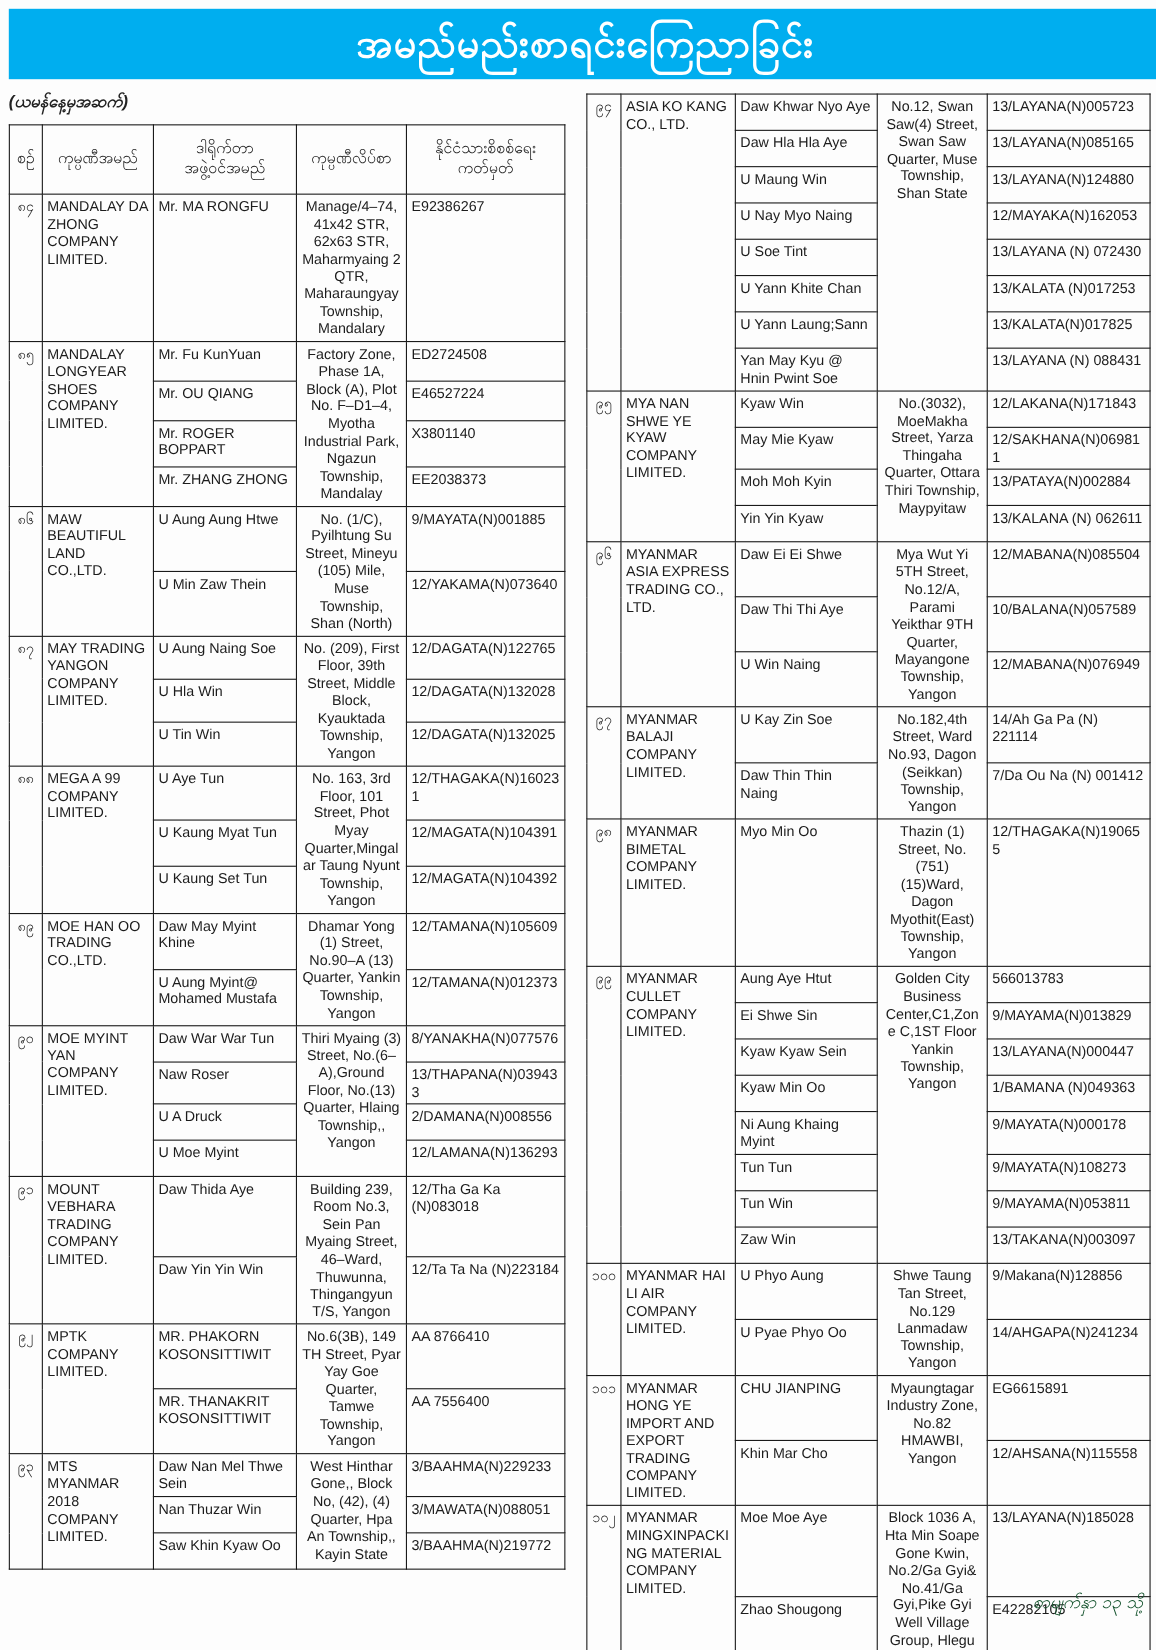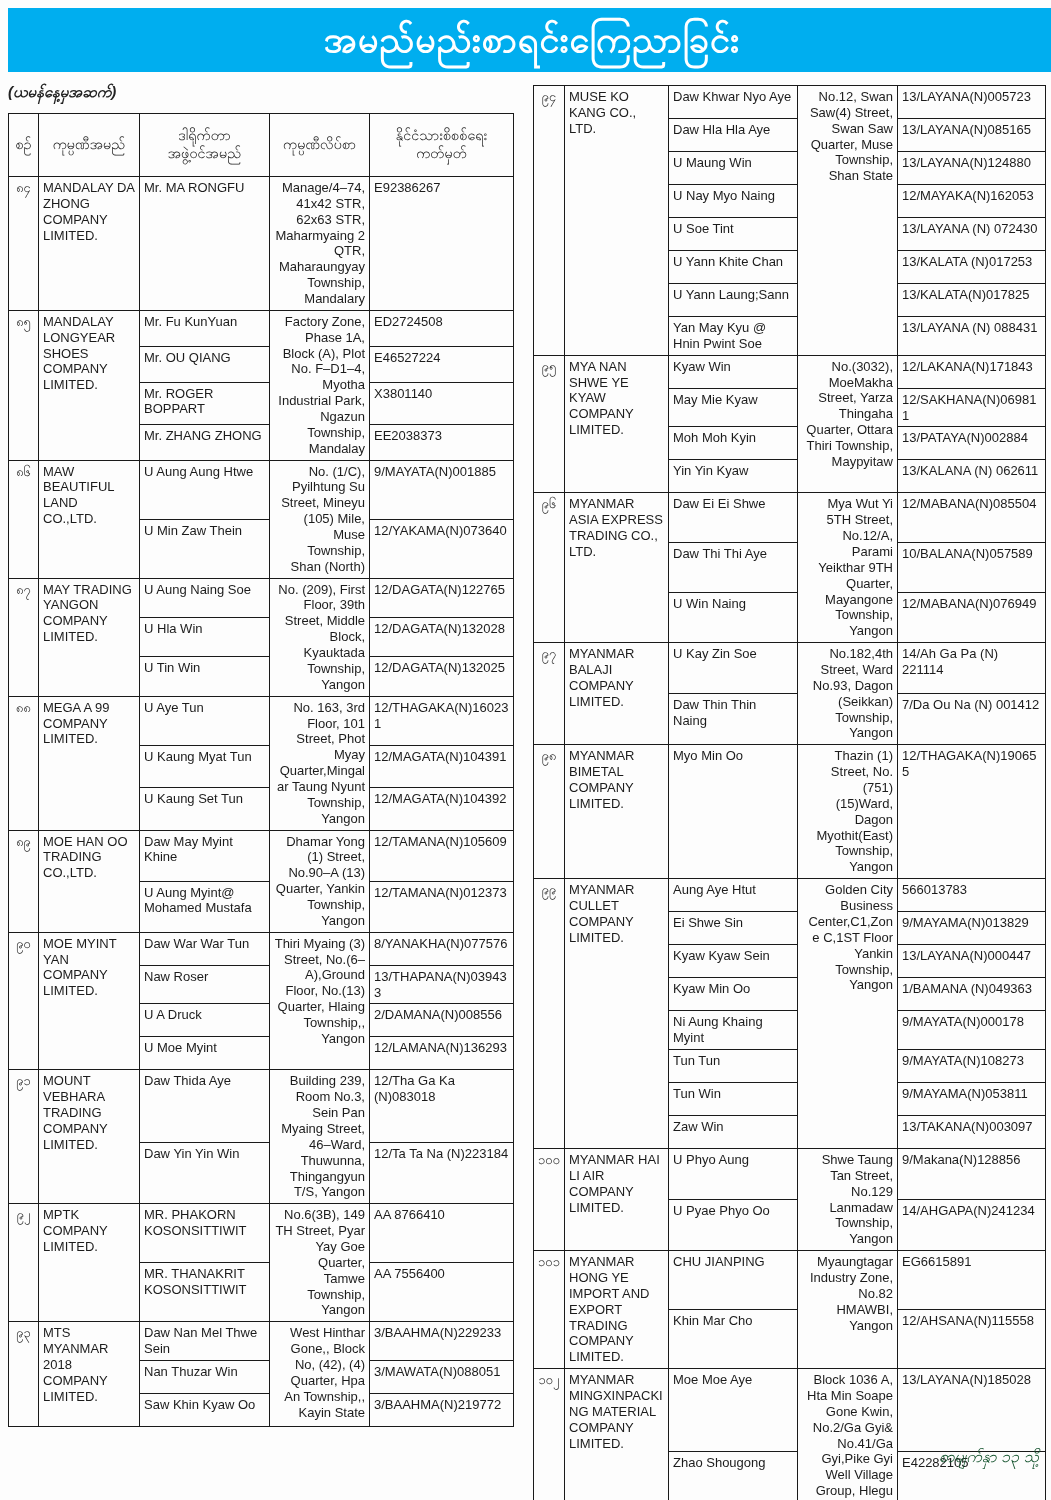--- a/index.html
+++ b/index.html
@@ -27,21 +27,21 @@
   table.blk th,table.blk td{
     border:1.6px solid #1a1a1a;vertical-align:top;padding:3px 4px;
     overflow:hidden;word-wrap:break-word;
   }
   table.blk th{
     white-space:pre-line;text-align:center;vertical-align:middle;
     font-size:14.5px;font-weight:normal;height:54px;padding:4px 2px;
   }
   td.no-cell{text-align:center;font-size:13px;padding-top:6px;}
   td.dir-cell,td.nrc-cell{height:26px;}
-  td.addr-cell{text-align:right;}
+  td.addr-cell{text-align:center;}
   #left-table{position:absolute;left:8px;top:113px;width:505px;border-radius:16px;}
   #right-table{position:absolute;left:533px;top:85px;width:512px;}
   #left-table .c-no{width:30px;}  #left-table .c-co{width:101px;}
   #left-table .c-dir{width:130px;}#left-table .c-addr{width:100px;}
   #left-table .c-nrc{width:144px;}
   #right-table .c-no{width:31px;} #right-table .c-co{width:104px;}
   #right-table .c-dir{width:129px;}#right-table .c-addr{width:100px;}
   #right-table .c-nrc{width:148px;}
 </style>
 </head>
@@ -214,21 +214,21 @@
     <colgroup>
         <col class="c-no">
         <col class="c-co">
         <col class="c-dir">
         <col class="c-addr">
         <col class="c-nrc">
       </colgroup>
   <tbody>
         <tr>
           <td class="no-cell" rowspan="8">၉၄</td>
-          <td class="co-cell" rowspan="8">MUSE KO KANG CO., LTD.</td>
+          <td class="co-cell" rowspan="8">ASIA KO KANG CO., LTD.</td>
           <td class="dir-cell">Daw Khwar Nyo Aye</td>
           <td class="addr-cell" rowspan="8">No.12, Swan Saw(4) Street, Swan Saw Quarter, Muse Township, Shan State</td>
           <td class="nrc-cell">13/LAYANA(N)005723</td>
         </tr>
         <tr>
           <td class="dir-cell">Daw Hla Hla Aye</td>
           <td class="nrc-cell">13/LAYANA(N)085165</td>
         </tr>
         <tr>
           <td class="dir-cell">U Maung Win</td>

